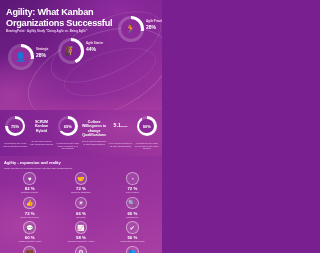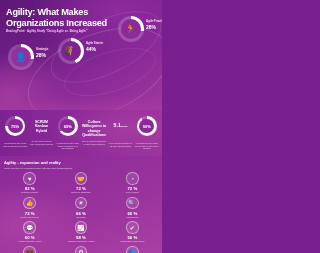--- a/index.html
+++ b/index.html
@@ -117,21 +117,21 @@
 </head>
 <body>
 
 <div class="poster">
 
   <div class="hero">
     <div class="swoosh sw1"></div>
     <div class="swoosh sw2"></div>
     <div class="swoosh sw3"></div>
 
-    <h1 class="title">Agility: What Makes Organizations Increased</h1>
+    <h1 class="title">Agility: What Kanban Organizations Successful</h1>
     <div class="subtitle">BearingPoint · Agility Study "Doing Agile vs. Being Agile"</div>
 
     <div class="badge" id="badge-practitioner">
       <div class="donut">
         <div class="ring" id="ring-practitioner" style="background: conic-gradient(rgb(255, 255, 255) 0deg, rgb(255, 255, 255) 28%, rgba(255, 255, 255, 0.2) 28%, rgba(255, 255, 255, 0.2) 100%);"></div>
         <div class="hole"></div>
         <div class="glyph">🏃</div>
       </div>
       <div class="lbl">Agile Practitioner</div>
       <div class="pct">28%</div>

